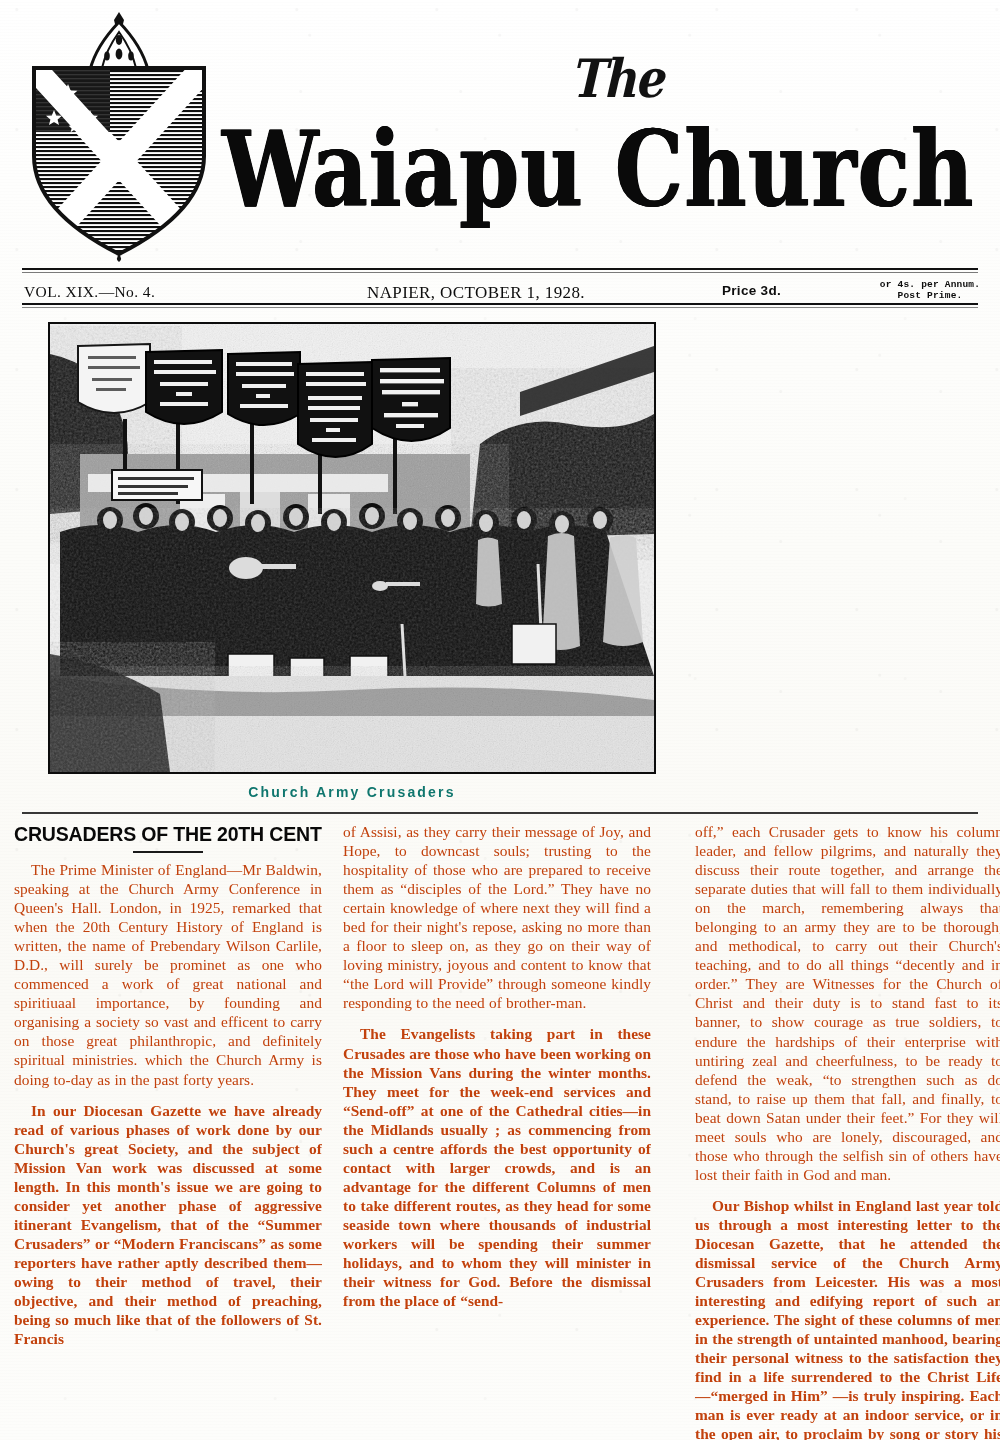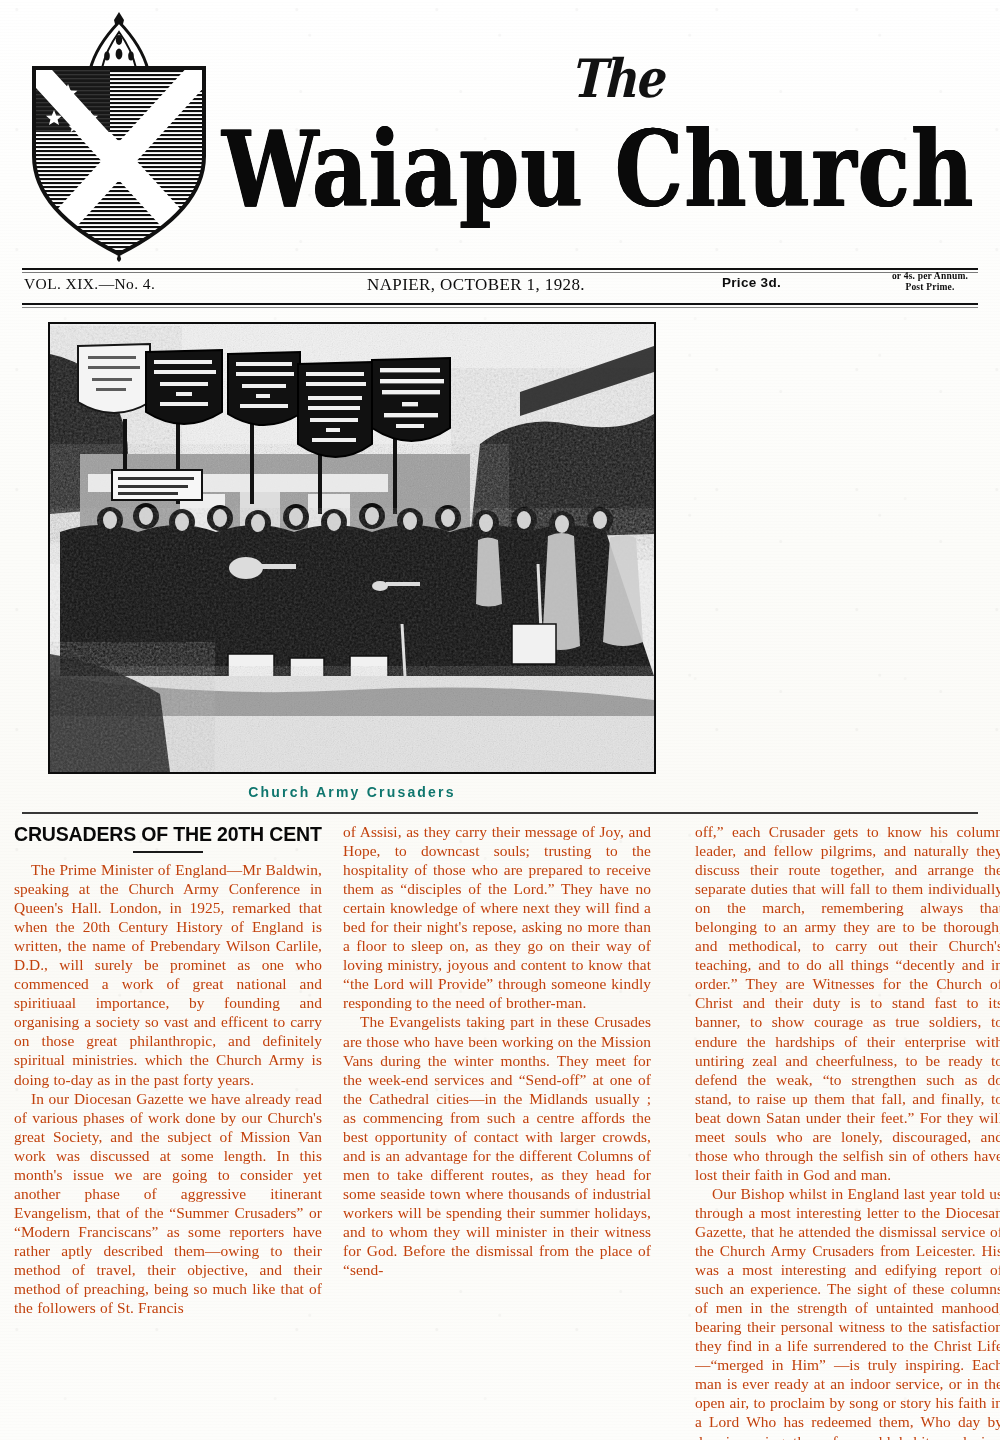--- a/index.html
+++ b/index.html
@@ -62,27 +62,27 @@
   }
 
   
   .rule{position:absolute;left:22px;width:956px;background:#111;}
   #rule-top{top:268px;height:2px;}
   #rule-top2{top:272px;height:1px;opacity:.55;}
   #rule-bot{top:303px;height:2px;}
   #rule-bot2{top:307px;height:1px;opacity:.5;}
 
   
-  #infobar{position:absolute;left:22px;top:272px;width:956px;height:26px;}
+  #infobar{position:absolute;left:22px;top:280px;width:956px;height:26px;}
   #vol{position:absolute;left:2px;top:3px;font-size:15.5px;letter-spacing:.4px;}
   #place{position:absolute;left:345px;top:3px;font-size:17px;letter-spacing:.4px;}
   #price{position:absolute;left:700px;top:3px;font-family:"Liberation Sans",sans-serif;
          font-weight:700;font-size:13.5px;letter-spacing:.3px;text-align:center;}
   #annum{position:absolute;left:848px;top:-1px;width:120px;text-align:center;
-         font-family:Liberation Serif, serif;font-weight:700;
+         font-family:Liberation Mono, monospace;font-weight:700;
          font-size:9.5px;line-height:11px;letter-spacing:.2px;}
 
   
   #photo-wrap{position:absolute;left:48px;top:322px;width:608px;height:452px;}
   #photo{width:100%;height:100%;border:2px solid #0c0c0c;box-sizing:border-box;
          position:relative;overflow:hidden;background:#cfcfcf;}
   #photo svg{position:absolute;inset:0;}
   #caption{
     position:absolute;left:48px;top:784px;width:608px;text-align:center;
     font-family:"Liberation Sans",sans-serif;font-weight:700;
@@ -115,21 +115,21 @@
     margin:0;
     font-size:15.4px;
     line-height:19.05px;
     text-align:justify;
     text-justify:inter-word;
     letter-spacing:.05px;
     word-spacing:.3px;
     color:#c2410c;
     hyphens:manual;
   }
-  p.body + p.body{margin-top:0;}
+  p.body + p.body{margin-top:12px;font-weight:bold;}
   p.body.indent{text-indent:17px;}
   p.gap{margin-top:6px;}
 </style>
 </head>
 <body>
 
 <div id="page"></div>
 <div class="noise"></div>
 
 <div id="masthead">

